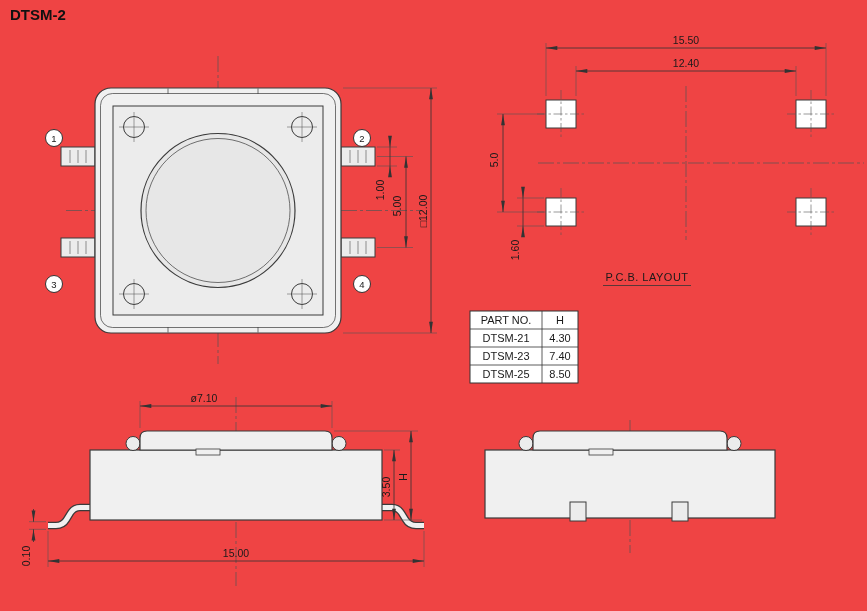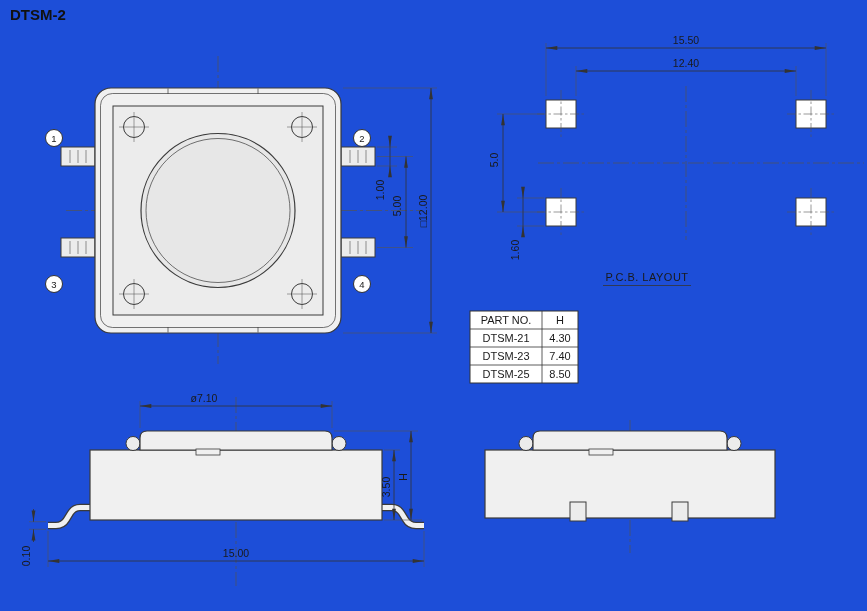--- a/index.html
+++ b/index.html
@@ -1,16 +1,16 @@
 <!DOCTYPE html>
 <html><head>
 <meta charset="utf-8">
 <style>
   html,body{margin:0;padding:0;background:#ffffff;}
-  #canvas{position:relative;width:867px;height:611px;background:#1d4ed8;overflow:hidden;
+  #canvas{position:relative;width:867px;height:611px;background:#ef4444;overflow:hidden;
           font-family:"Liberation Sans",sans-serif;}
   svg{display:block;}
   .outline{fill:#f0f0f0;stroke:#3a3a3a;stroke-width:1.2;}
   .outline-thin{fill:none;stroke:#3a3a3a;stroke-width:0.7;}
   .part-fill{fill:#ececec;stroke:#3a3a3a;stroke-width:1;}
   .pad{fill:#ffffff;stroke:#3a3a3a;stroke-width:1;}
   .centerline{stroke:#555;stroke-width:0.7;stroke-dasharray:16 3 3 3;fill:none;}
   .centerline-sm{stroke:#555;stroke-width:0.6;stroke-dasharray:9 2.5 2.5 2.5;fill:none;}
   .dim{stroke:#333;stroke-width:0.8;fill:none;}
   .ext{stroke:#555;stroke-width:0.6;fill:none;}

